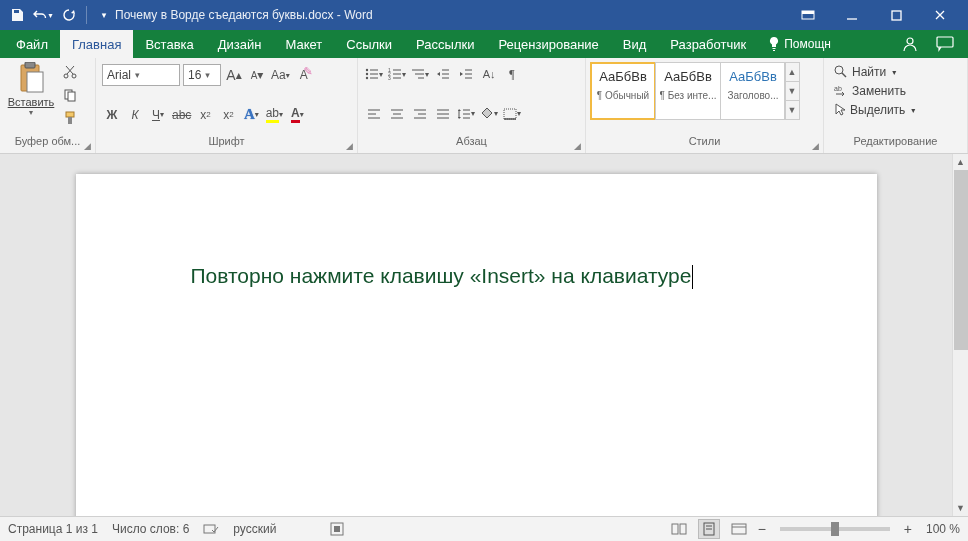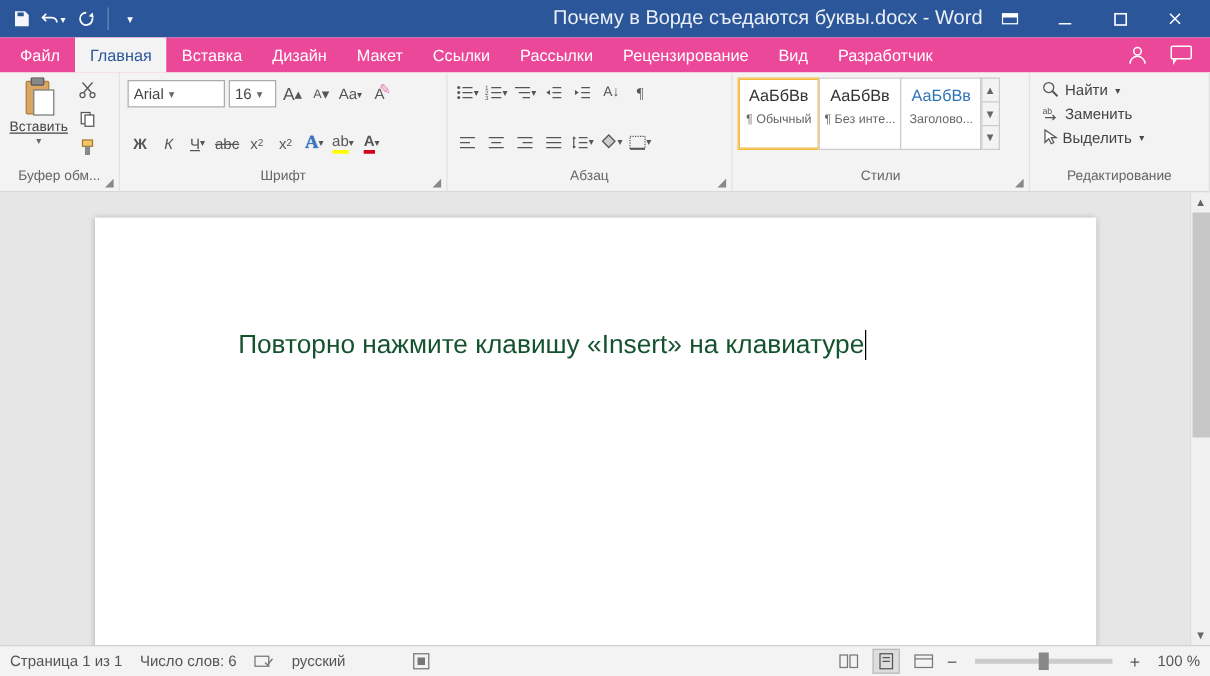--- a/index.html
+++ b/index.html
@@ -3,26 +3,26 @@
 <meta charset="utf-8">
 <style>
 * { box-sizing: border-box; margin: 0; padding: 0; font-family: "Segoe UI", Tahoma, sans-serif; }
 body { width: 968px; height: 541px; background: #fff; overflow: hidden; font-size: 12px; color: #444; position: relative; }
 
 
 .titlebar { height: 30px; background: #2b579a; color: #fff; display: flex; align-items: center; padding: 0 6px; }
 .titlebar .qat { display: flex; gap: 4px; align-items: center; }
 .titlebar .qat .q { width: 22px; height: 22px; display: flex; align-items: center; justify-content: center; font-size: 13px; cursor: pointer; }
 .titlebar .qat .sep { width:1px; height:18px; background: rgba(255,255,255,.3); margin:0 2px; }
-.titlebar .title { flex: 1; text-align: right; font-size: 16px; opacity: .9; }
+.titlebar .title { flex: 1; text-align: left; font-size: 12px; opacity: .9; }
 .titlebar .winbtns { display: flex; gap: 0; }
 .titlebar .winbtns .wb { width: 44px; height: 30px; display: flex; align-items: center; justify-content: center; font-size: 12px; cursor: pointer; }
 
 
-.tabs { height: 28px; background: #ec4899; display: flex; align-items: stretch; padding-left: 4px; }
+.tabs { height: 28px; background: #15803d; display: flex; align-items: stretch; padding-left: 4px; }
 .tab { padding: 0 12px; display: flex; align-items: center; color: #fff; font-size: 13px; cursor: pointer; }
 .tab.active { background: #f3f3f3; color: #2b579a; }
 .tabs .spacer { flex: 1; }
 .tell { display: flex; align-items: center; color: #fff; padding: 0 10px; gap: 4px; }
 .share-icons { display:flex; align-items:center; gap:18px; padding:0 14px; color:#fff; }
 
 
 .ribbon { height: 96px; background: #f3f3f3; border-bottom: 1px solid #d0d0d0; display: flex; }
 .group { border-right: 1px solid #e1e1e1; display: flex; flex-direction: column; position:relative; }
 .group .body { flex: 1; display: flex; align-items: flex-start; padding: 4px 6px 0 6px; gap: 4px; }
@@ -130,20 +130,28 @@
   <div class="tab">Файл</div>
   <div class="tab active">Главная</div>
   <div class="tab">Вставка</div>
   <div class="tab">Дизайн</div>
   <div class="tab">Макет</div>
   <div class="tab">Ссылки</div>
   <div class="tab">Рассылки</div>
   <div class="tab">Рецензирование</div>
   <div class="tab">Вид</div>
   <div class="tab">Разработчик</div>
+  <div class="tell">
+    <span>
+      <svg width="12" height="14" viewBox="0 0 12 14">
+          <path fill="#fff" d="M6 0a4 4 0 00-2 7.5V10h4V7.5A4 4 0 006 0zM4.5 11h3v1h-3zM5 13h2v1H5z"></path>
+        </svg>
+    </span>
+    <span>Помощн</span>
+  </div>
   <div class="spacer"></div>
   <div class="share-icons">
     <span>
         <svg width="16" height="16" viewBox="0 0 16 16">
           <circle cx="8" cy="5" r="3" fill="none" stroke="#fff" stroke-width="1.2"></circle>
           <path d="M2 15a6 6 0 0112 0" fill="none" stroke="#fff" stroke-width="1.2"></path>
         </svg>
       </span>
     <span>
         <svg width="18" height="16" viewBox="0 0 18 16">

